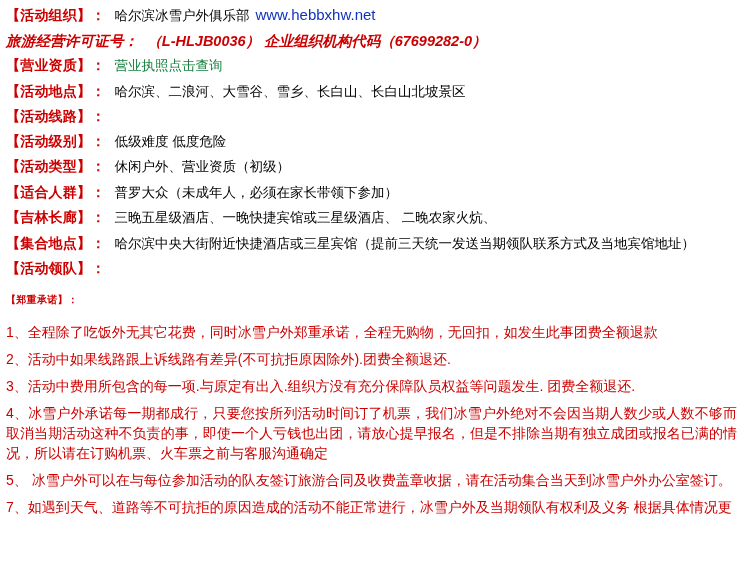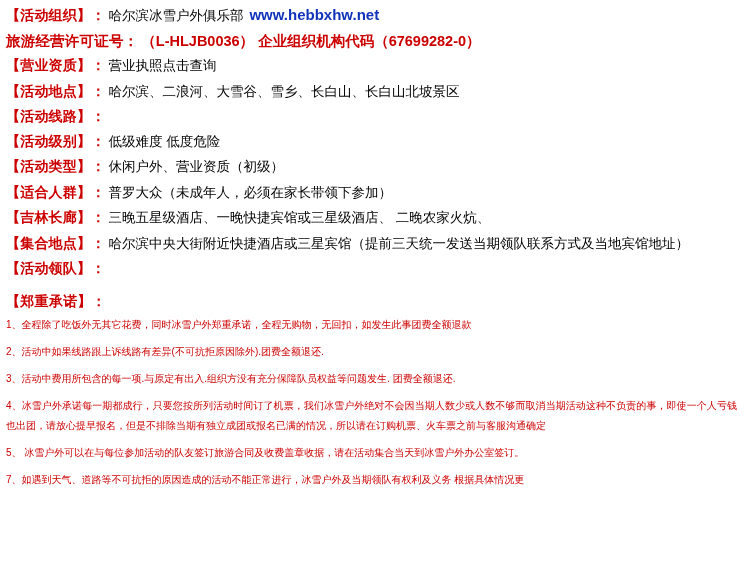--- a/index.html
+++ b/index.html
@@ -35,54 +35,55 @@
   .label {
     color: #cc0000;
     font-weight: bold;
     font-size: 14px;
     flex: 0 0 auto;
     letter-spacing: 0.2px;
   }
   .value {
     color: #000000;
     font-size: 13.5px;
-    margin-left: 3px;
+    margin-left: 9px;
     flex: 0 0 auto;
   }
   .value.blue {
-    color: #000000;
+    color: #15803d;
   }
   .row-org .value {
     font-size: 13.5px;
   }
   .site-name {
     color: #1133bb;
-    font-weight: bold;
+    font-weight: normal;
     font-size: 15px;
     margin-left: 6px;
   }
   .license-row .label,
   .license-row .value {
     font-weight: bold;
     color: #cc0000;
     font-size: 14.5px;
+    font-style: italic;
   }
   .promise-title {
     color: #cc0000;
     font-weight: bold;
-    font-size: 14px;
-    margin: 16px 0 4px 6px;
+    font-size: 10px;
+    margin: 16px 0 15px 6px;
     letter-spacing: 0.3px;
   }
   .promises {
     padding: 0 8px 0 6px;
   }
   .promise {
     color: #cc0000;
-    font-size: 10px;
+    font-size: 14px;
     line-height: 20px;
     margin-bottom: 7px;
     text-align: justify;
   }
 </style>
 </head>
 <body>
 
 <div class="page">
 

